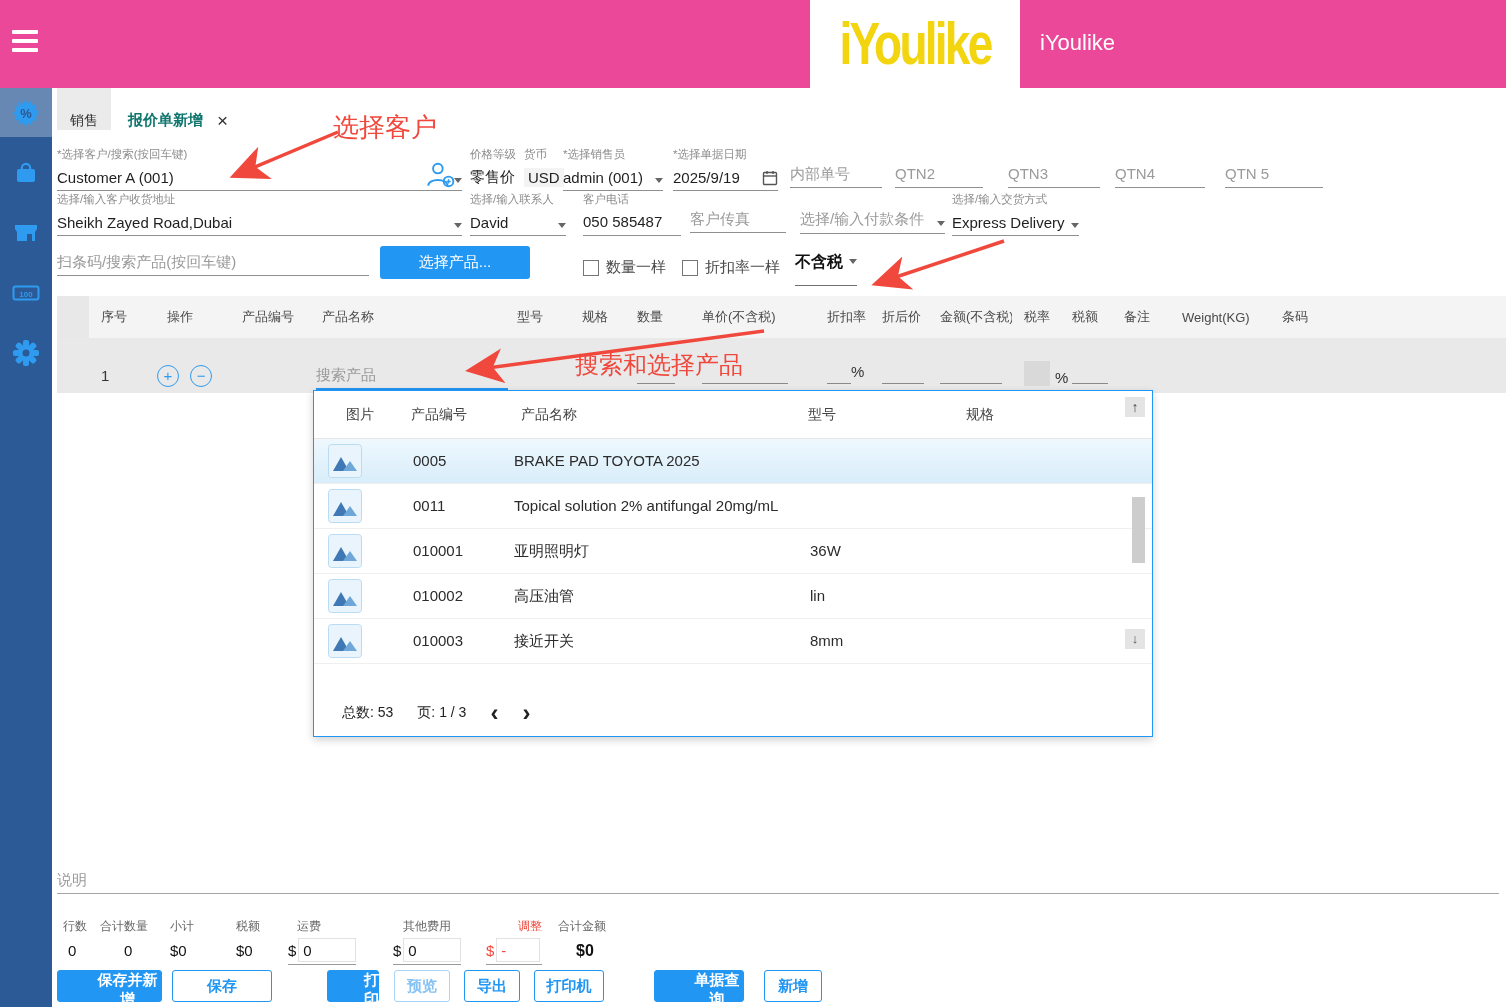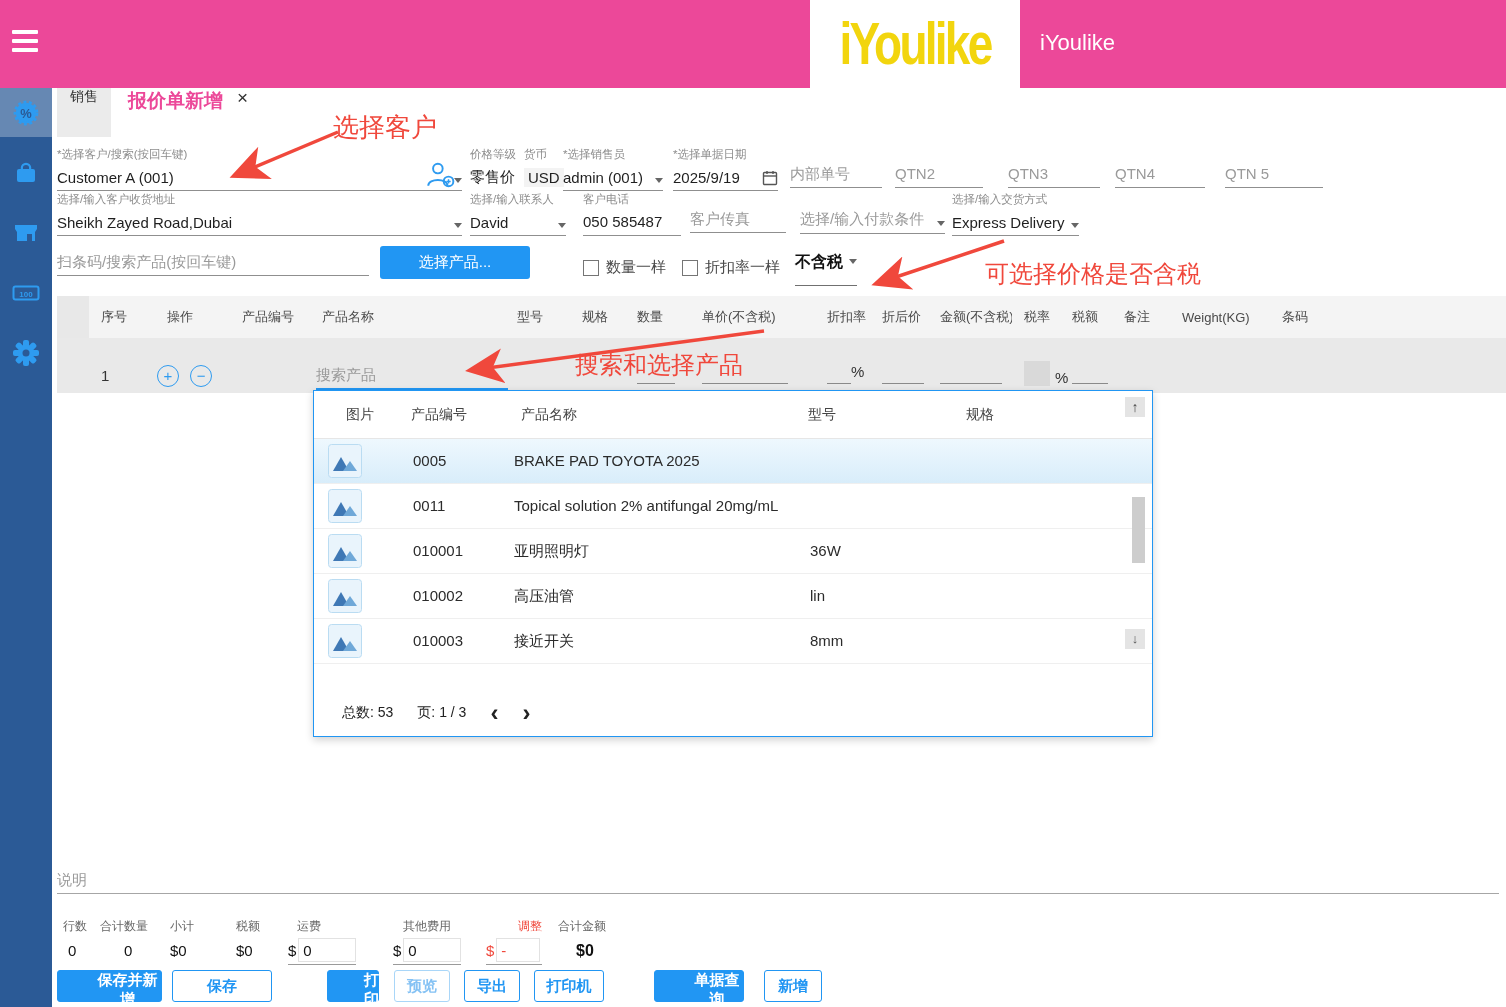--- a/index.html
+++ b/index.html
@@ -13,24 +13,24 @@
   .logo-box { position:absolute; left:810px; top:0; width:210px; height:88px; background:#fff; display:flex; align-items:center; justify-content:center; }
   .logo-text { font-size:50px; font-weight:800; letter-spacing:-3px; color:#f2d50e; transform:scale(.92,1.18); }
   .app-title { position:absolute; left:1040px; top:30px; color:#fff; font-size:22px; }
 
   
   .sidebar { position:absolute; left:0; top:88px; width:52px; height:919px; background:#2b5a96; z-index:4; }
   .side-item { width:52px; height:49px; display:flex; align-items:center; justify-content:center; cursor:pointer; margin-bottom:11px; }
   .side-item.active { background:rgba(255,255,255,.28); }
 
   
-  .tab { position:absolute; top:88px; height:49px; display:flex; align-items:flex-start; cursor:pointer; z-index:2; }
+  .tab { position:absolute; top:88px; height:42px; display:flex; align-items:flex-end; cursor:pointer; z-index:2; }
   .tab-module { left:57px; width:54px; background:#ebebeb; justify-content:center; font-size:14px; color:#333; }
   .tab-active { left:120px; gap:14px; padding:0 8px; }
-  .tab-title { font-size:19px; font-weight:bold; color:#ec4899; }
+  .tab-title { font-size:15px; font-weight:bold; color:#0f766e; }
   .tab-close { font-size:19px; color:#333; line-height:1; cursor:pointer; }
 
   
   .field { position:absolute; z-index:2; }
   .lbl { font-size:11.5px; color:#8c8c8c; margin-bottom:1px; white-space:nowrap; }
   .ctrl { display:flex; align-items:flex-end; justify-content:space-between; border-bottom:1px solid #8f8f8f; height:28px; padding-bottom:4px; font-size:15px; color:#1f1f1f; white-space:nowrap; }
   .ctrl.noline { border-bottom:none; }
   .ph { color:#9a9a9a; }
   .caret { width:0; height:0; border-left:4px solid transparent; border-right:4px solid transparent; border-top:5px solid #666; display:inline-block; margin-left:6px; margin-bottom:3px; }
   .tfield { border:none; outline:none; background:transparent; border-bottom:1px solid #8f8f8f; height:28px; font-size:15px; color:#1f1f1f; font-family:inherit; width:100%; }
@@ -441,21 +441,20 @@
   <button class="btn primary" style="left:57px; width:105px;">保存并新增</button>
   <button class="btn" style="left:172px; width:100px;">保存</button>
   <button class="btn primary" style="left:327px; width:52px;">打印</button>
   <button class="btn light" style="left:394px; width:56px;">预览</button>
   <button class="btn" style="left:464px; width:56px;">导出</button>
   <button class="btn" style="left:534px; width:70px;">打印机</button>
   <button class="btn primary" style="left:654px; width:90px;">单据查询</button>
   <button class="btn" style="left:764px; width:58px;">新增</button>
 
   <div class="note-red" style="left:333px; top:110px; font-size:26px;">选择客户</div>
-  <div class="note-red" style="left:985px; top:258px;">可选择价格是否含税</div>
   <div class="note-red" style="left:575px; top:349px;">搜索和选择产品</div>
 
   <svg class="overlay" width="1506" height="1007">
     <defs>
       <marker id="ah" markerWidth="12" markerHeight="12" refX="9" refY="5" orient="auto">
         <path d="M0,0 L11,5 L0,10 L3,5 Z" fill="#f0483c"></path>
       </marker>
     </defs>
     <line x1="338" y1="132" x2="236" y2="175" stroke="#f0483c" stroke-width="3.5" marker-end="url(#ah)"></line>
     <line x1="1004" y1="241" x2="878" y2="283" stroke="#f0483c" stroke-width="3.5" marker-end="url(#ah)"></line>

